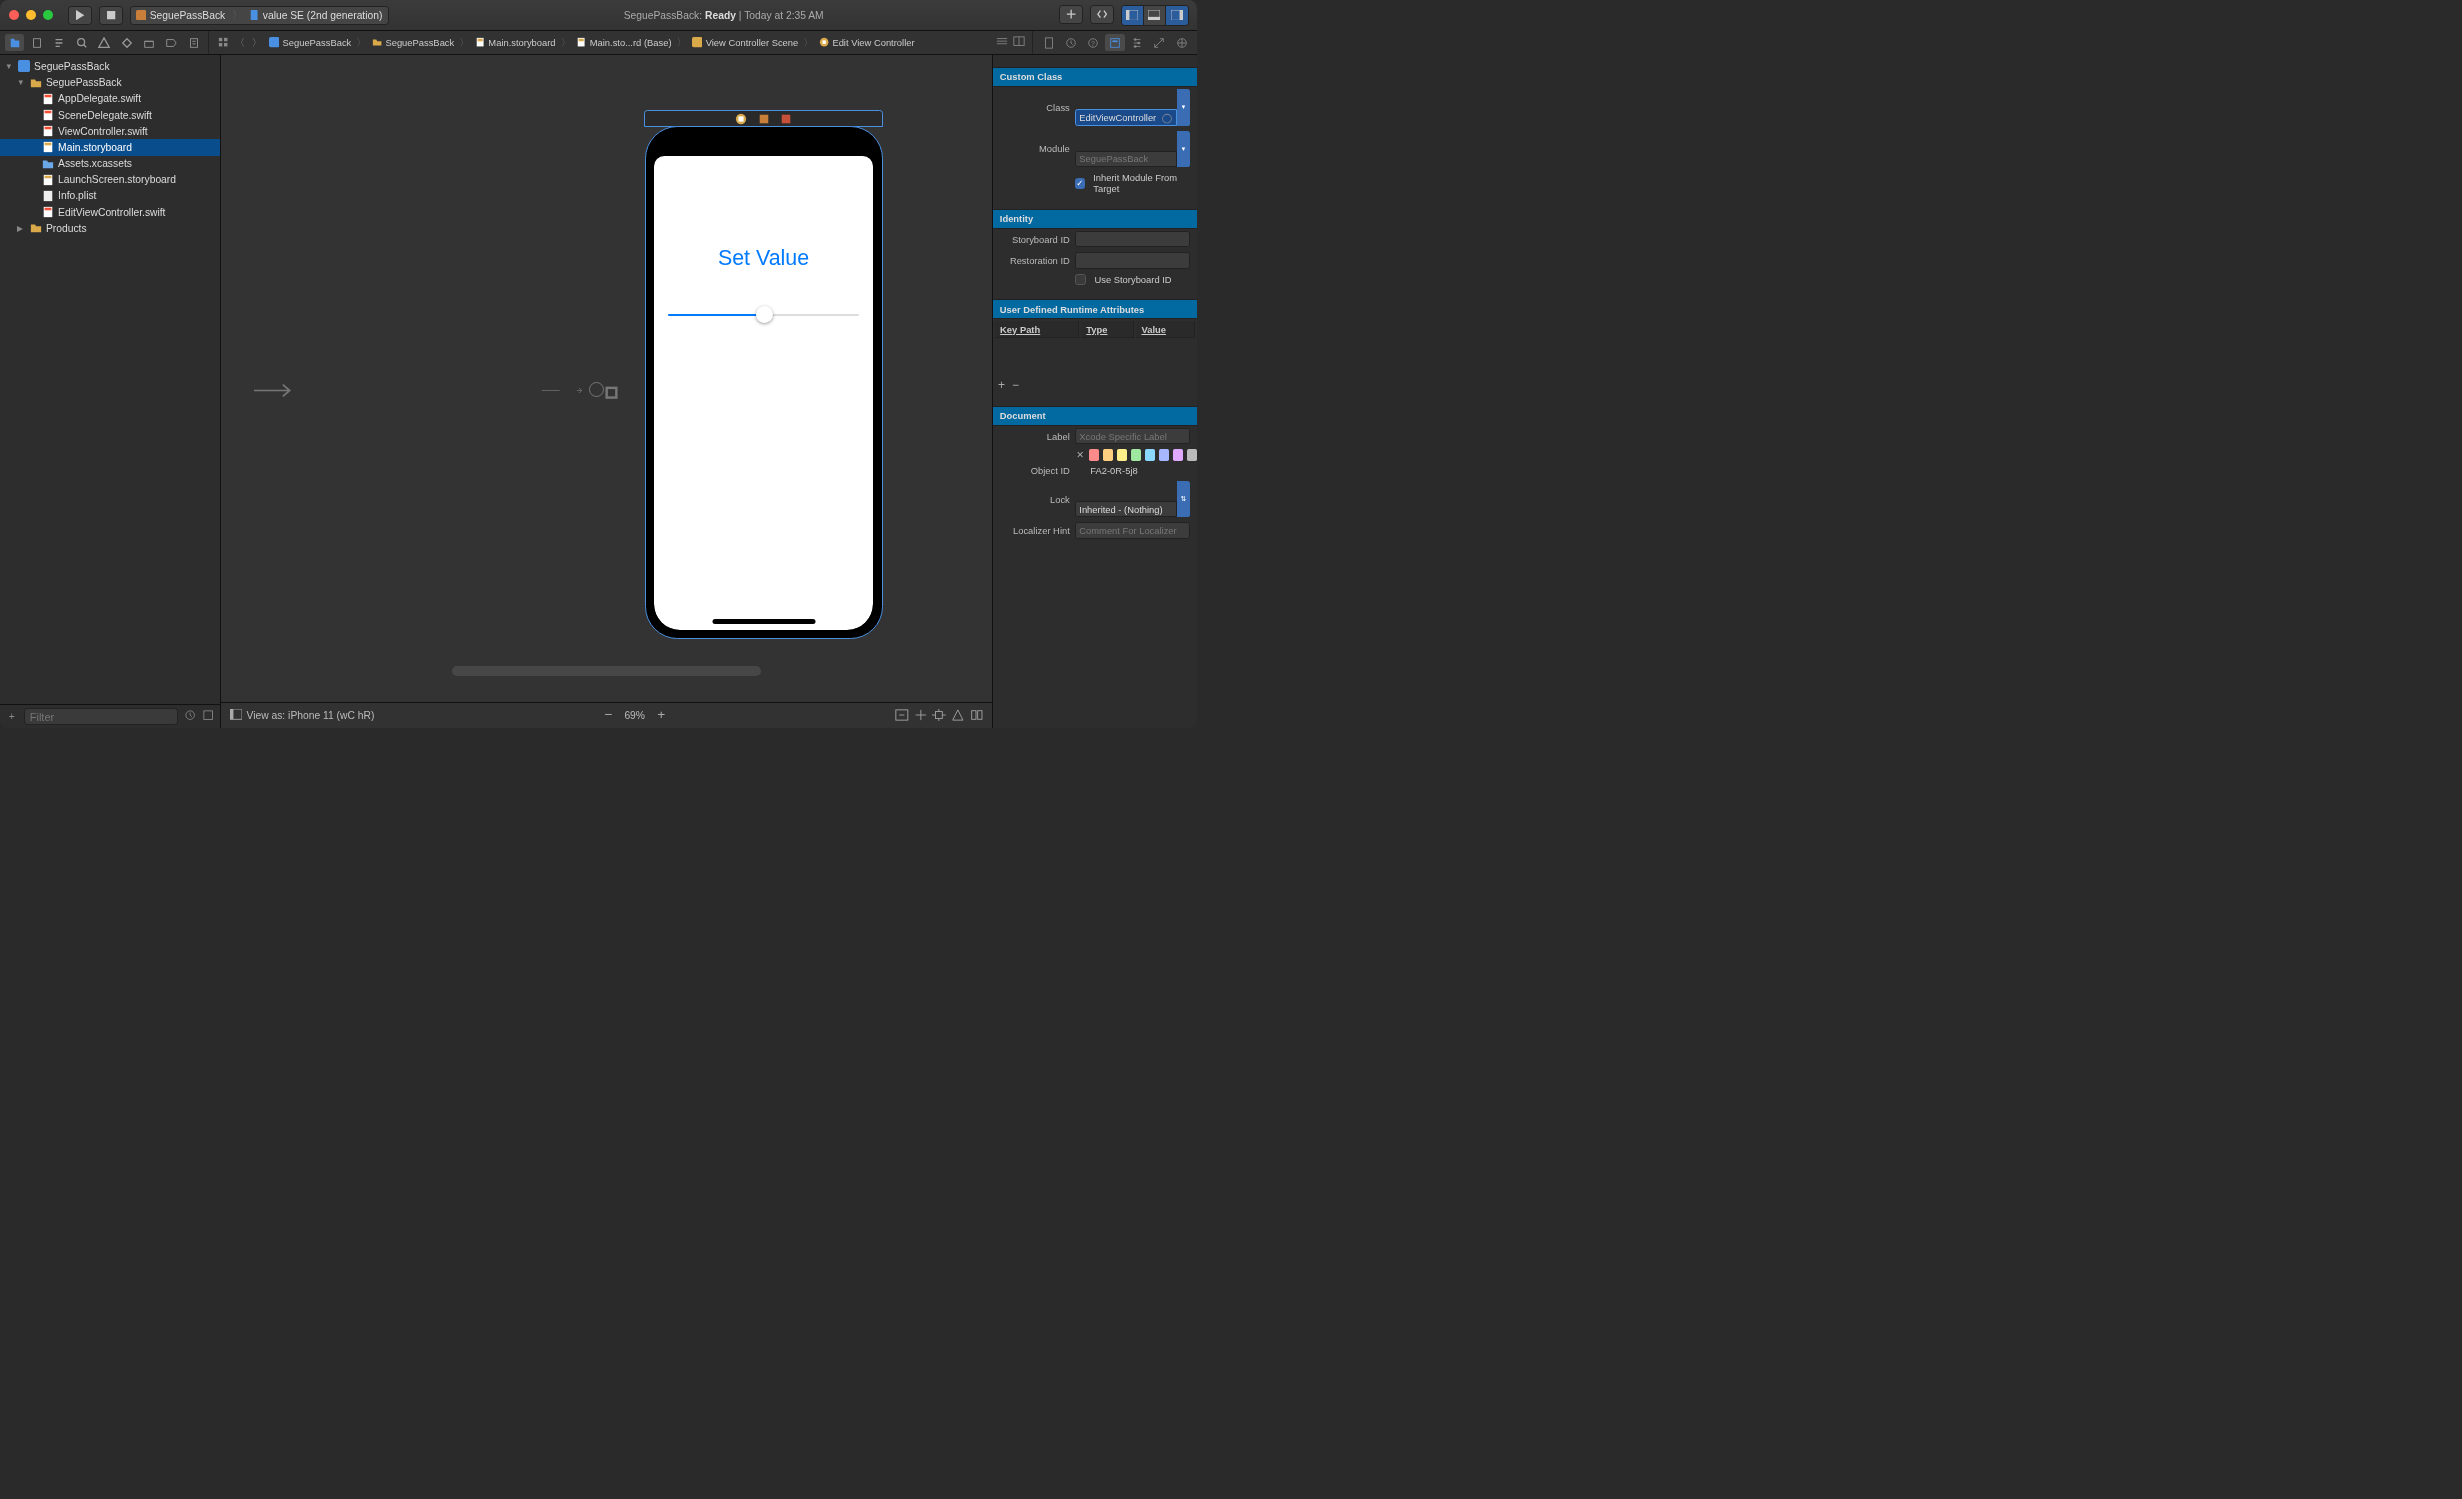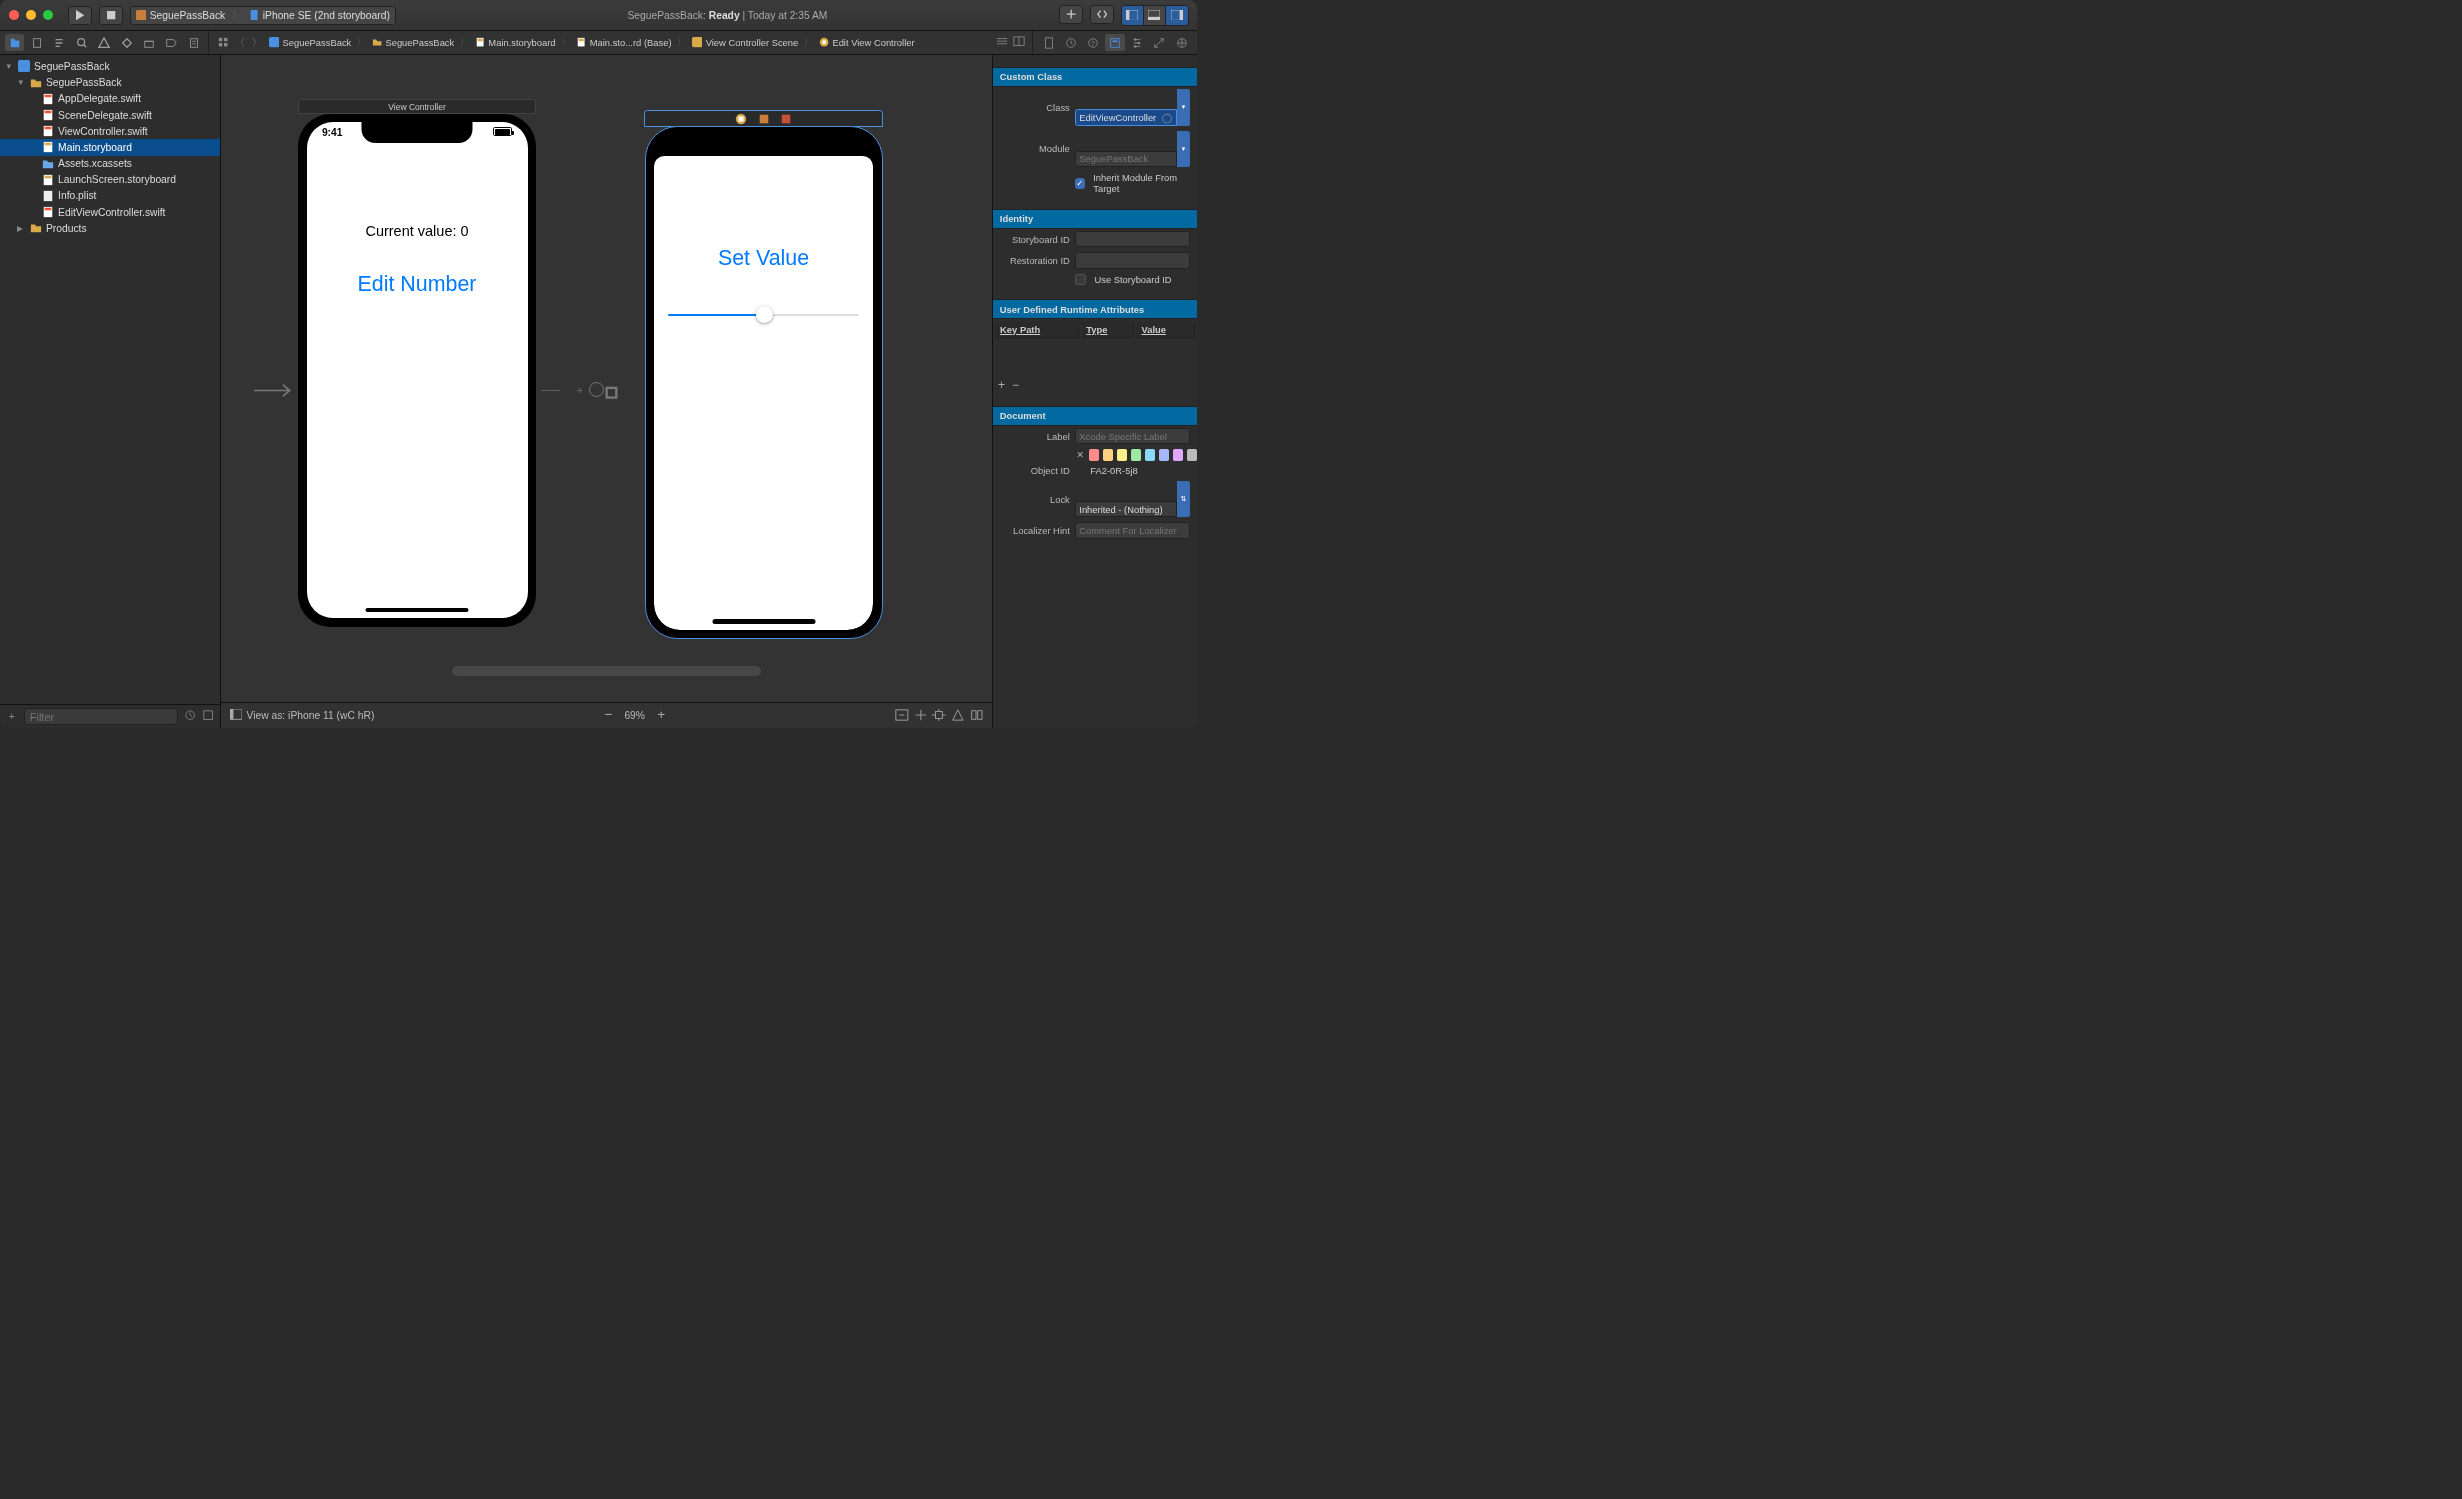--- a/index.html
+++ b/index.html
@@ -129,21 +129,21 @@
         <svg width="10.3" height="10.3" viewBox="0 0 12 12">
           <rect width="12" height="12" rx="2" fill="#c97f3a"></rect>
         </svg>
         <span>SeguePassBack</span>
       </span>
     <span class="chev">〉</span>
     <span class="scheme-seg">
         <svg width="10.3" height="10.3" viewBox="0 0 12 12">
           <rect width="8" height="12" x="2" rx="1" fill="#4a90e2"></rect>
         </svg>
-        <span>iPhone SE (2nd storyboard)</span>
+        <span>value SE (2nd generation)</span>
       </span>
   </div>
   <div class="status">
     <span>SeguePassBack</span>: <b>Ready</b> | <span>Today at 2:35 AM</span>
   </div>
   <div class="tb-right">
     <div class="tb-btn">
         <svg viewBox="0 0 12 12">
           <path d="M6 1v10M1 6h10" stroke="#ccc" stroke-width="1.5" fill="none"></path>
         </svg>
@@ -455,39 +455,20 @@
 
   <div class="editor">
     <div class="canvas">
 
       <div class="segue-arrow" style="left:31px;top:327px;">
         <svg viewBox="0 0 50 20">
             <path d="M2 10h40M36 3l8 7-8 7"></path>
           </svg>
       </div>
 
-      <div class="phone-group" style="left:77px;top:44px;">
-        <div class="vc-label">
-            <span>View Controller</span>
-          </div>
-        <div class="phone">
-          <div class="screen">
-            <div class="notch"></div>
-            <div class="sbar">
-              <span>9:41</span>
-              <span class="batt">
-                  <span class="fill"></span>
-                </span>
-            </div>
-            <div class="lbl" style="top:101px;font-size:14.5px;">Current value: 0</div>
-            <div class="lbl link" style="top:150px;font-size:21.4px;">Edit Number</div>
-            <div class="homebar"></div>
-          </div>
-        </div>
-      </div>
 
       <div class="segue-arrow" style="left:320px;top:327px;">
         <svg viewBox="0 0 120 20" width="103">
             <path d="M2 10h50M100 10h12M106 3l8 7-8 7"></path>
           </svg>
         <span class="ring" style="left:48px;top:0;">
             <svg width="12" height="12" viewBox="0 0 14 14" style="position:absolute;top:0;left:0;">
               <rect x="3" y="4" width="8" height="8" stroke="#777" fill="none"></rect>
             </svg>
           </span>

